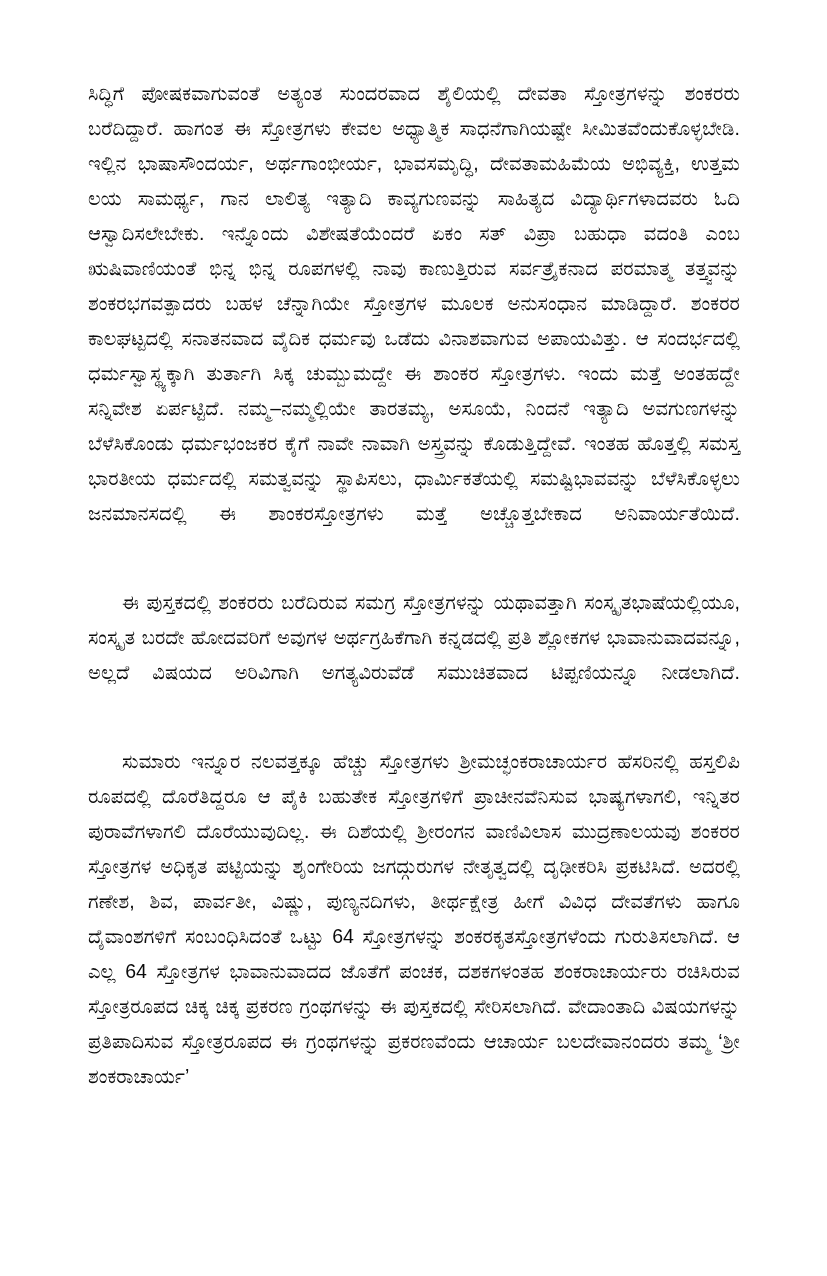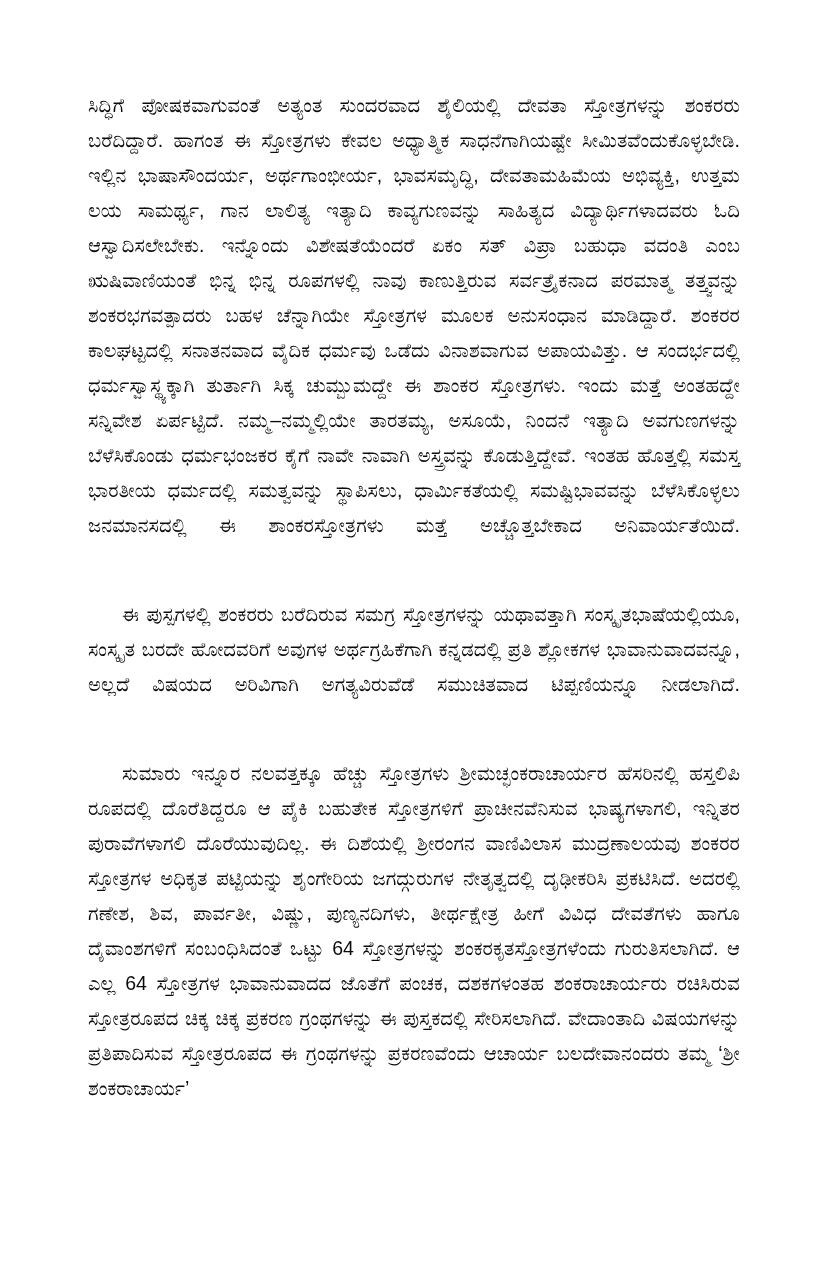--- a/index.html
+++ b/index.html
@@ -17,21 +17,21 @@
   .page {
     position: relative;
     width: 827px;
     height: 1276px;
     background: #ffffff;
     box-sizing: border-box;
   }
   .text-block {
     position: absolute;
     left: 88px;
-    top: 88px;
+    top: 76px;
     width: 652px;
   }
   p.para {
     margin: 0;
     padding: 0;
     text-align: justify;
     text-justify: inter-word;
     font-size: 19.5px;
     line-height: 35px;
     letter-spacing: 0.1px;
@@ -51,16 +51,16 @@
     display: inline-block;
     width: 100%;
   }
 </style>
 </head>
 <body>
 
 <div class="page">
   <div class="text-block">
     <p class="para">ಸಿದ್ಧಿಗೆ ಪೋಷಕವಾಗುವಂತೆ ಅತ್ಯಂತ ಸುಂದರವಾದ ಶೈಲಿಯಲ್ಲಿ ದೇವತಾ ಸ್ತೋತ್ರಗಳನ್ನು ಶಂಕರರು ಬರೆದಿದ್ದಾರೆ. ಹಾಗಂತ ಈ ಸ್ತೋತ್ರಗಳು ಕೇವಲ ಅಧ್ಯಾತ್ಮಿಕ ಸಾಧನೆಗಾಗಿಯಷ್ಟೇ ಸೀಮಿತವೆಂದುಕೊಳ್ಳಬೇಡಿ. ಇಲ್ಲಿನ ಭಾಷಾಸೌಂದರ್ಯ, ಅರ್ಥಗಾಂಭೀರ್ಯ, ಭಾವಸಮೃದ್ಧಿ, ದೇವತಾಮಹಿಮೆಯ ಅಭಿವ್ಯಕ್ತಿ, ಉತ್ತಮ ಲಯ ಸಾಮರ್ಥ್ಯ, ಗಾನ ಲಾಲಿತ್ಯ ಇತ್ಯಾದಿ ಕಾವ್ಯಗುಣವನ್ನು ಸಾಹಿತ್ಯದ ವಿದ್ಯಾರ್ಥಿಗಳಾದವರು ಓದಿ ಆಸ್ವಾದಿಸಲೇಬೇಕು. ಇನ್ನೊಂದು ವಿಶೇಷತೆಯೆಂದರೆ ಏಕಂ ಸತ್ ವಿಪ್ರಾ ಬಹುಧಾ ವದಂತಿ ಎಂಬ ಋಷಿವಾಣಿಯಂತೆ ಭಿನ್ನ ಭಿನ್ನ ರೂಪಗಳಲ್ಲಿ ನಾವು ಕಾಣುತ್ತಿರುವ ಸರ್ವತ್ರೈಕನಾದ ಪರಮಾತ್ಮ ತತ್ತ್ವವನ್ನು ಶಂಕರಭಗವತ್ಪಾದರು ಬಹಳ ಚೆನ್ನಾಗಿಯೇ ಸ್ತೋತ್ರಗಳ ಮೂಲಕ ಅನುಸಂಧಾನ ಮಾಡಿದ್ದಾರೆ. ಶಂಕರರ ಕಾಲಘಟ್ಟದಲ್ಲಿ ಸನಾತನವಾದ ವೈದಿಕ ಧರ್ಮವು ಒಡೆದು ವಿನಾಶವಾಗುವ ಅಪಾಯವಿತ್ತು. ಆ ಸಂದರ್ಭದಲ್ಲಿ ಧರ್ಮಸ್ವಾಸ್ಥ್ಯಕ್ಕಾಗಿ ತುರ್ತಾಗಿ ಸಿಕ್ಕ ಚುಮ್ಬುಮದ್ದೇ ಈ ಶಾಂಕರ ಸ್ತೋತ್ರಗಳು. ಇಂದು ಮತ್ತೆ ಅಂತಹದ್ದೇ ಸನ್ನಿವೇಶ ಏರ್ಪಟ್ಟಿದೆ. ನಮ್ಮ–ನಮ್ಮಲ್ಲಿಯೇ ತಾರತಮ್ಯ, ಅಸೂಯೆ, ನಿಂದನೆ ಇತ್ಯಾದಿ ಅವಗುಣಗಳನ್ನು ಬೆಳೆಸಿಕೊಂಡು ಧರ್ಮಭಂಜಕರ ಕೈಗೆ ನಾವೇ ನಾವಾಗಿ ಅಸ್ತ್ರವನ್ನು ಕೊಡುತ್ತಿದ್ದೇವೆ. ಇಂತಹ ಹೊತ್ತಲ್ಲಿ ಸಮಸ್ತ ಭಾರತೀಯ ಧರ್ಮದಲ್ಲಿ ಸಮತ್ವವನ್ನು ಸ್ಥಾಪಿಸಲು, ಧಾರ್ಮಿಕತೆಯಲ್ಲಿ ಸಮಷ್ಟಿಭಾವವನ್ನು ಬೆಳೆಸಿಕೊಳ್ಳಲು ಜನಮಾನಸದಲ್ಲಿ ಈ ಶಾಂಕರಸ್ತೋತ್ರಗಳು ಮತ್ತೆ ಅಚ್ಚೊತ್ತಬೇಕಾದ ಅನಿವಾರ್ಯತೆಯಿದೆ.</p>
-    <p class="para indent">ಈ ಪುಸ್ಪಗಳಲ್ಲಿ ಶಂಕರರು ಬರೆದಿರುವ ಸಮಗ್ರ ಸ್ತೋತ್ರಗಳನ್ನು ಯಥಾವತ್ತಾಗಿ ಸಂಸ್ಕೃತಭಾಷೆಯಲ್ಲಿಯೂ, ಸಂಸ್ಕೃತ ಬರದೇ ಹೋದವರಿಗೆ ಅವುಗಳ ಅರ್ಥಗ್ರಹಿಕೆಗಾಗಿ ಕನ್ನಡದಲ್ಲಿ ಪ್ರತಿ ಶ್ಲೋಕಗಳ ಭಾವಾನುವಾದವನ್ನೂ, ಅಲ್ಲದೆ ವಿಷಯದ ಅರಿವಿಗಾಗಿ ಅಗತ್ಯವಿರುವೆಡೆ ಸಮುಚಿತವಾದ ಟಿಪ್ಪಣಿಯನ್ನೂ ನೀಡಲಾಗಿದೆ.</p>
+    <p class="para indent">ಈ ಪುಸ್ತಕದಲ್ಲಿ ಶಂಕರರು ಬರೆದಿರುವ ಸಮಗ್ರ ಸ್ತೋತ್ರಗಳನ್ನು ಯಥಾವತ್ತಾಗಿ ಸಂಸ್ಕೃತಭಾಷೆಯಲ್ಲಿಯೂ, ಸಂಸ್ಕೃತ ಬರದೇ ಹೋದವರಿಗೆ ಅವುಗಳ ಅರ್ಥಗ್ರಹಿಕೆಗಾಗಿ ಕನ್ನಡದಲ್ಲಿ ಪ್ರತಿ ಶ್ಲೋಕಗಳ ಭಾವಾನುವಾದವನ್ನೂ, ಅಲ್ಲದೆ ವಿಷಯದ ಅರಿವಿಗಾಗಿ ಅಗತ್ಯವಿರುವೆಡೆ ಸಮುಚಿತವಾದ ಟಿಪ್ಪಣಿಯನ್ನೂ ನೀಡಲಾಗಿದೆ.</p>
     <p class="para indent">ಸುಮಾರು ಇನ್ನೂರ ನಲವತ್ತಕ್ಕೂ ಹೆಚ್ಚು ಸ್ತೋತ್ರಗಳು ಶ್ರೀಮಚ್ಛಂಕರಾಚಾರ್ಯರ ಹೆಸರಿನಲ್ಲಿ ಹಸ್ತಲಿಪಿ ರೂಪದಲ್ಲಿ ದೊರೆತಿದ್ದರೂ ಆ ಪೈಕಿ ಬಹುತೇಕ ಸ್ತೋತ್ರಗಳಿಗೆ ಪ್ರಾಚೀನವೆನಿಸುವ ಭಾಷ್ಯಗಳಾಗಲಿ, ಇನ್ನಿತರ ಪುರಾವೆಗಳಾಗಲಿ ದೊರೆಯುವುದಿಲ್ಲ. ಈ ದಿಶೆಯಲ್ಲಿ ಶ್ರೀರಂಗನ ವಾಣಿವಿಲಾಸ ಮುದ್ರಣಾಲಯವು ಶಂಕರರ ಸ್ತೋತ್ರಗಳ ಅಧಿಕೃತ ಪಟ್ಟಿಯನ್ನು ಶೃಂಗೇರಿಯ ಜಗದ್ಗುರುಗಳ ನೇತೃತ್ವದಲ್ಲಿ ದೃಢೀಕರಿಸಿ ಪ್ರಕಟಿಸಿದೆ. ಅದರಲ್ಲಿ ಗಣೇಶ, ಶಿವ, ಪಾರ್ವತೀ, ವಿಷ್ಣು, ಪುಣ್ಯನದಿಗಳು, ತೀರ್ಥಕ್ಷೇತ್ರ ಹೀಗೆ ವಿವಿಧ ದೇವತೆಗಳು ಹಾಗೂ ದೈವಾಂಶಗಳಿಗೆ ಸಂಬಂಧಿಸಿದಂತೆ ಒಟ್ಟು 64 ಸ್ತೋತ್ರಗಳನ್ನು ಶಂಕರಕೃತಸ್ತೋತ್ರಗಳೆಂದು ಗುರುತಿಸಲಾಗಿದೆ. ಆ ಎಲ್ಲ 64 ಸ್ತೋತ್ರಗಳ ಭಾವಾನುವಾದದ ಜೊತೆಗೆ ಪಂಚಕ, ದಶಕಗಳಂತಹ ಶಂಕರಾಚಾರ್ಯರು ರಚಿಸಿರುವ ಸ್ತೋತ್ರರೂಪದ ಚಿಕ್ಕ ಚಿಕ್ಕ ಪ್ರಕರಣ ಗ್ರಂಥಗಳನ್ನು ಈ ಪುಸ್ತಕದಲ್ಲಿ ಸೇರಿಸಲಾಗಿದೆ. ವೇದಾಂತಾದಿ ವಿಷಯಗಳನ್ನು ಪ್ರತಿಪಾದಿಸುವ ಸ್ತೋತ್ರರೂಪದ ಈ ಗ್ರಂಥಗಳನ್ನು ಪ್ರಕರಣವೆಂದು ಆಚಾರ್ಯ ಬಲದೇವಾನಂದರು ತಮ್ಮ ‘ಶ್ರೀ ಶಂಕರಾಚಾರ್ಯ’</p>
   </div>
 </div>
 
 </body></html>

